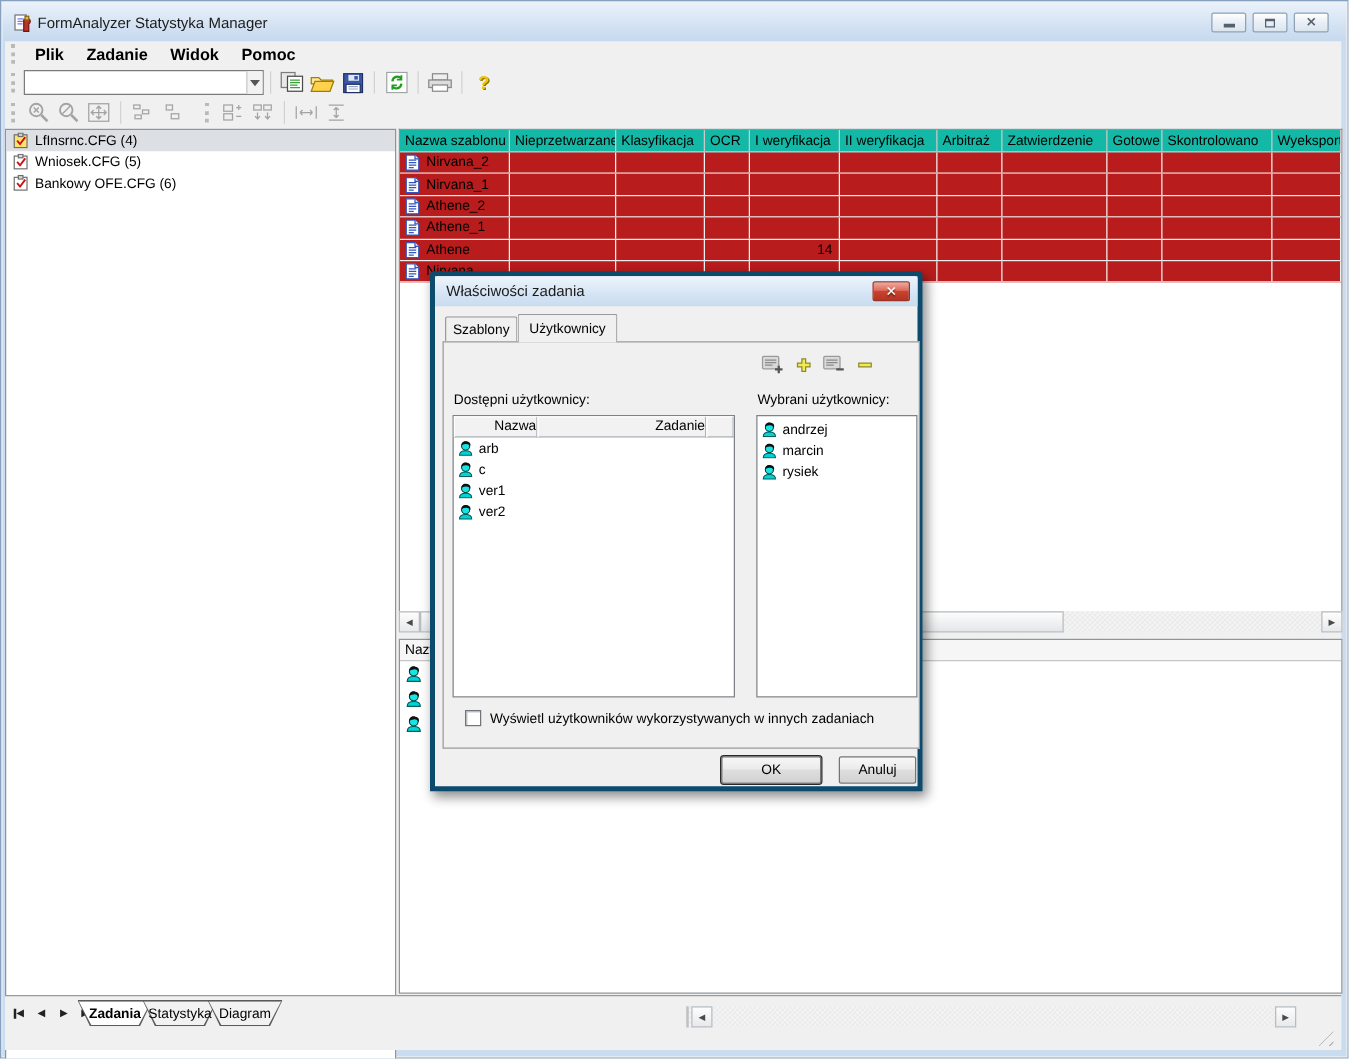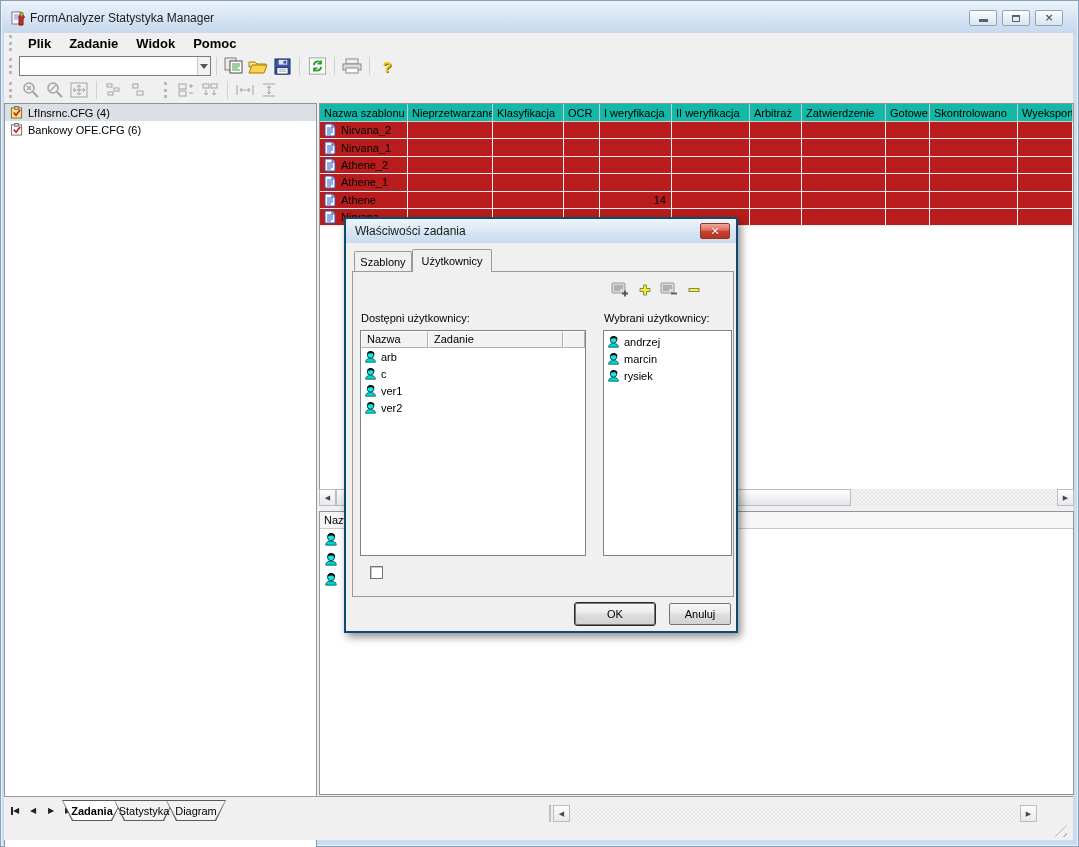--- a/index.html
+++ b/index.html
@@ -75,21 +75,21 @@
   .sheet-tab .shape-in{position:absolute;inset:1px;background:#f2f2f2;clip-path:polygon(0 0,100% 0,calc(100% - 10px) 100%,10px 100%);}
   .sheet-tab.active .shape-in{background:#fff;}
   .sheet-tab .lbl{position:absolute;inset:0;display:flex;align-items:center;justify-content:center;padding:0 14px;white-space:nowrap;}
   .sheet-tab.active .lbl{font-weight:bold;}
   .resize-grip{position:absolute;right:6px;top:24px;width:18px;height:16px;
     background:repeating-linear-gradient(135deg,transparent 0 3px,#b8b8b8 3px 4px,transparent 4px 6px);
     clip-path:polygon(100% 0,100% 100%,0 100%);}
 
   
   .dialog{position:absolute;left:343px;top:216px;width:394px;height:416px;background:#f0f0f0;
-    border:2px solid #0c4a6e;border-radius:3px 3px 0 0;box-shadow:3px 4px 9px rgba(0,0,0,.45);z-index:50;}
+    border:4px solid #0c4a6e;border-radius:3px 3px 0 0;box-shadow:3px 4px 9px rgba(0,0,0,.45);z-index:50;text-align:right;}
   .dlg-title{position:absolute;left:0;right:0;top:0;height:24px;border-radius:2px 2px 0 0;
     background:linear-gradient(#eef5fd,#d5e4f4 60%,#c9dcef);display:flex;align-items:center;}
   .dlg-title-text{margin-left:9px;font-size:12px;color:#1b1b1b;}
   .dlg-close{position:absolute;right:6px;top:4px;width:30px;height:16px;border:1px solid #993322;border-radius:2px;
     background:linear-gradient(#f0a9a0,#dd6b5b 45%,#c94330 50%,#b53422);color:#fff;font-weight:bold;font-size:11px;line-height:13px;
     display:flex;align-items:center;justify-content:center;text-shadow:0 1px 1px rgba(0,0,0,.4);}
   .dlg-tab{position:absolute;height:20px;top:32px;background:#f0f0f0;border:1px solid #9a9a9a;border-bottom:0;
     display:flex;align-items:center;justify-content:center;border-radius:2px 2px 0 0;}
   .dlg-tab.active{top:30px;height:23px;z-index:3;}
   .tabpage{position:absolute;left:6px;top:52px;width:382px;height:326px;border:1px solid #9a9a9a;background:#f0f0f0;}
@@ -265,20 +265,28 @@
     </div>
 
     <div class="tree-panel">
       <div class="tree-row sel">
         <svg width="13" height="13" viewBox="0 0 14 14">
           <rect x="1.5" y="2" width="11" height="11" fill="#ffe26b" stroke="#6b6b6b"></rect>
           <rect x="5" y="0.5" width="4" height="3" fill="#cccccc" stroke="#6b6b6b"></rect>
           <path d="M4 7 L6.5 10 L11 4" stroke="#cc1111" stroke-width="1.6" fill="none"></path>
         </svg>
         <span>LfInsrnc.CFG (4)</span>
+      </div>
+      <div class="tree-row">
+        <svg width="13" height="13" viewBox="0 0 14 14">
+          <rect x="1.5" y="2" width="11" height="11" fill="#ffffff" stroke="#6b6b6b"></rect>
+          <rect x="5" y="0.5" width="4" height="3" fill="#dddddd" stroke="#6b6b6b"></rect>
+          <path d="M4 7 L6.5 10 L11 4" stroke="#cc1111" stroke-width="1.6" fill="none"></path>
+        </svg>
+        <span>Wniosek.CFG (5)</span>
       </div>
       <div class="tree-row">
         <svg width="13" height="13" viewBox="0 0 14 14">
           <rect x="1.5" y="2" width="11" height="11" fill="#ffffff" stroke="#6b6b6b"></rect>
           <rect x="5" y="0.5" width="4" height="3" fill="#dddddd" stroke="#6b6b6b"></rect>
           <path d="M4 7 L6.5 10 L11 4" stroke="#cc1111" stroke-width="1.6" fill="none"></path>
         </svg>
         <span>Bankowy OFE.CFG (6)</span>
       </div>
     </div>
@@ -595,20 +603,21 @@
               <path d="M2 15 C2 11.5 4.5 10.5 8 10.5 C11.5 10.5 14 11.5 14 15 Z" fill="#00d4d4" stroke="#015f5f"></path>
               <circle cx="8" cy="6" r="4" fill="#19e4e4" stroke="#033"></circle>
               <path d="M4 5.5 C3.5 2 7 .5 9.5 1.5 C12.5 1.8 13.5 4.5 12.3 6.5 C11.6 4.5 10.3 3.8 8 4 C6 4.2 5 4.5 4 5.5 Z" fill="#101010"></path>
             </svg>
           <span>rysiek</span>
         </div>
       </div>
 
       <div class="abs" style="left:24px;top:347px;display:flex;align-items:center;gap:7px;">
         <span class="checkbox"></span>
+        <span>Wyświetl użytkowników wykorzystywanych w innych zadaniach</span>
       </div>
 
       <div class="pushbtn default" style="left:229px;top:384px;width:80px;">
         <span>OK</span>
       </div>
       <div class="pushbtn" style="left:323px;top:384px;width:62px;">
         <span>Anuluj</span>
       </div>
     </div>
 

